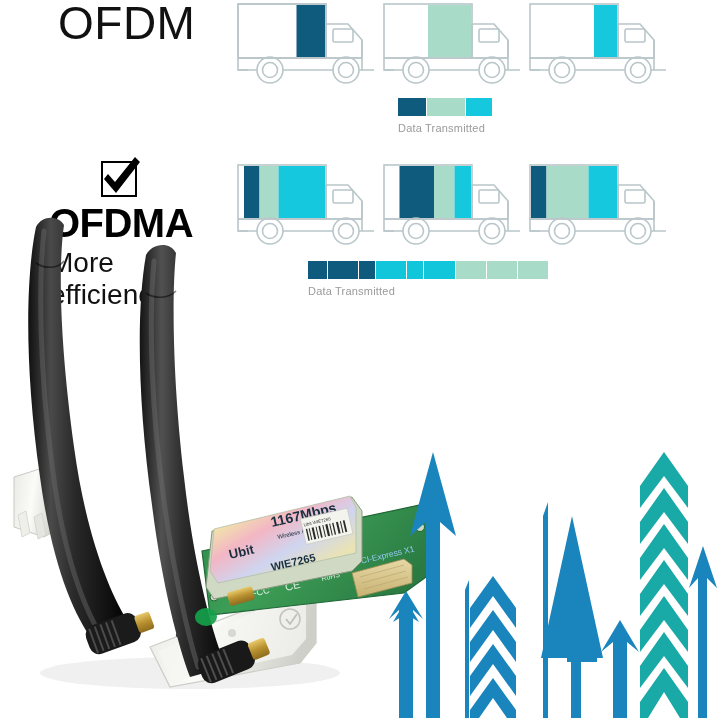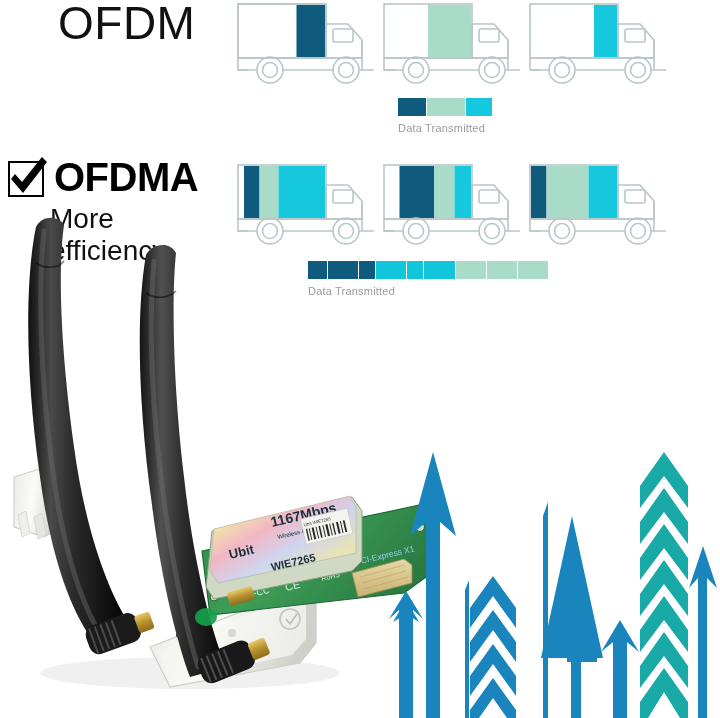--- a/index.html
+++ b/index.html
@@ -28,20 +28,21 @@
   }
   .ofdma-block {
     position: absolute;
     left: 6px; top: 155px;
     width: 230px;
   }
   .ofdma-row {
     display: flex;
     align-items: center;
     gap: 4px;
+    flex-direction: column;
   }
   .checkbox-mark {
     position: relative;
     width: 44px; height: 44px;
     flex: 0 0 auto;
   }
   .checkbox-mark .box {
     position: absolute;
     left: 2px; top: 6px;
     width: 36px; height: 36px;

